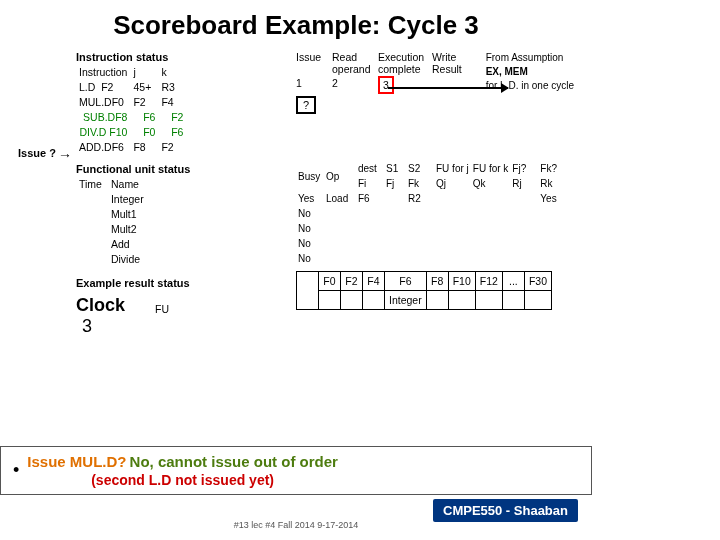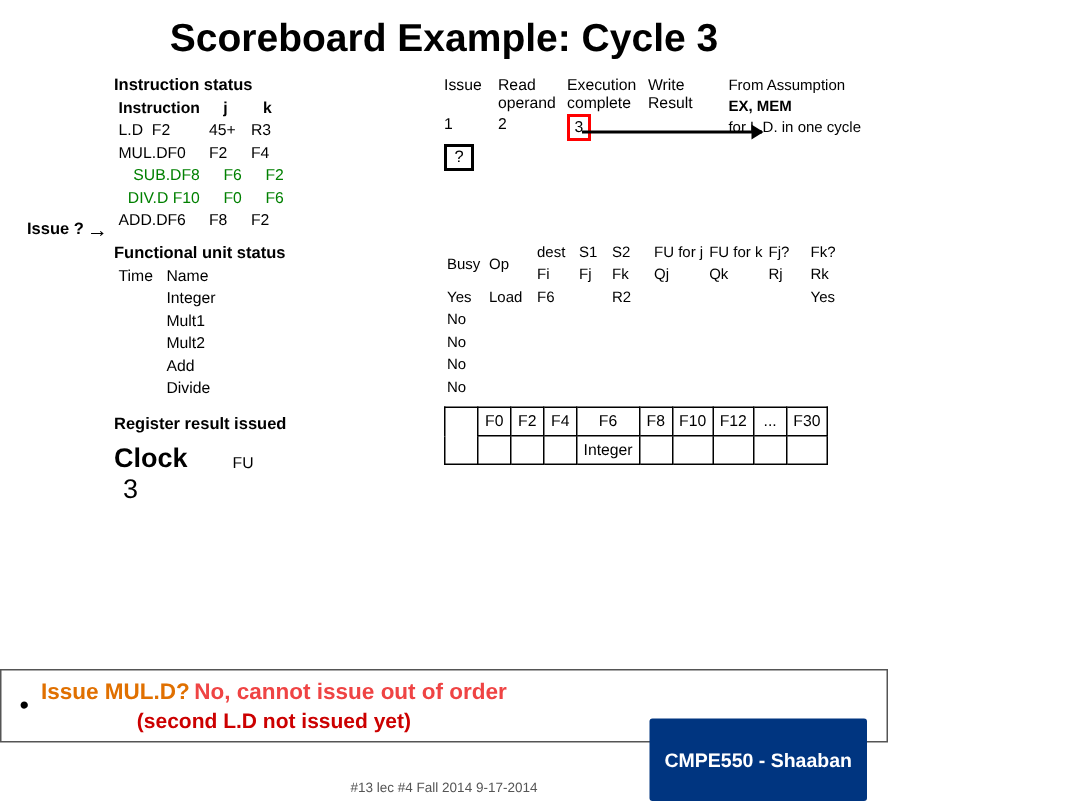--- a/index.html
+++ b/index.html
@@ -47,21 +47,21 @@
       font-size: 10.5px;
       margin-bottom: 8px;
     }
     .instr-table td {
       padding: 0px 3px;
       line-height: 15px;
       color: #000;
     }
     .instr-table .col-j { min-width: 28px; }
     .instr-table .col-k { min-width: 28px; }
-    .instr-table .header-row td { font-weight: bold; text-align: center; }
+    .instr-table .header-row td { font-weight: normal; }
 
     .green-row td { color: green; text-align: right; }
     .black-row td { color: #000; }
 
     .fu-section { margin-top: 4px; }
     .fu-table {
       border-collapse: collapse;
       font-size: 10.5px;
       margin-bottom: 10px;
     }
@@ -170,40 +170,40 @@
       color: #000;
     }
     .bottom-text-issue {
       font-size: 15px;
       font-weight: bold;
       color: #e07000;
     }
     .bottom-text-no {
       font-size: 15px;
       font-weight: bold;
-      color: #ef4444;
+      color: #4d7c0f;
     }
     .bottom-text-sub {
       font-size: 14px;
       font-weight: bold;
       color: #cc0000;
       display: block;
       text-align: center;
       margin-top: 2px;
     }
 
     .cmpe-badge {
       position: absolute;
-      bottom: 6px;
+      bottom: 18px;
       right: 14px;
       background: #003580;
       color: #fff;
       font-size: 13px;
       font-weight: bold;
-      padding: 20px 10px;
+      padding: 4px 10px;
       border-radius: 2px;
       text-align: right;
     }
 
     .lec-info {
       position: absolute;
       bottom: 10px;
       left: 50%;
       transform: translateX(-50%);
       font-size: 9px;
@@ -290,21 +290,21 @@
           </tr>
           <tr>
             <td style="text-align:right; padding-right:6px;"></td>
             <td>Divide</td>
           </tr>
         </tbody>
           </table>
       </div>
 
       <div class="reg-section">
-        <div class="section-title">Register result issued</div>
+        <div class="section-title">Example result status</div>
       </div>
 
       <div class="clock-row" style="margin-top:6px;">
         <div>
           <div class="clock-label">Clock</div>
           <div class="clock-val" style="margin-left:6px; display:inline;">3</div>
         </div>
         <div class="fu-label-small" style="margin-top:8px;">FU</div>
       </div>
 

